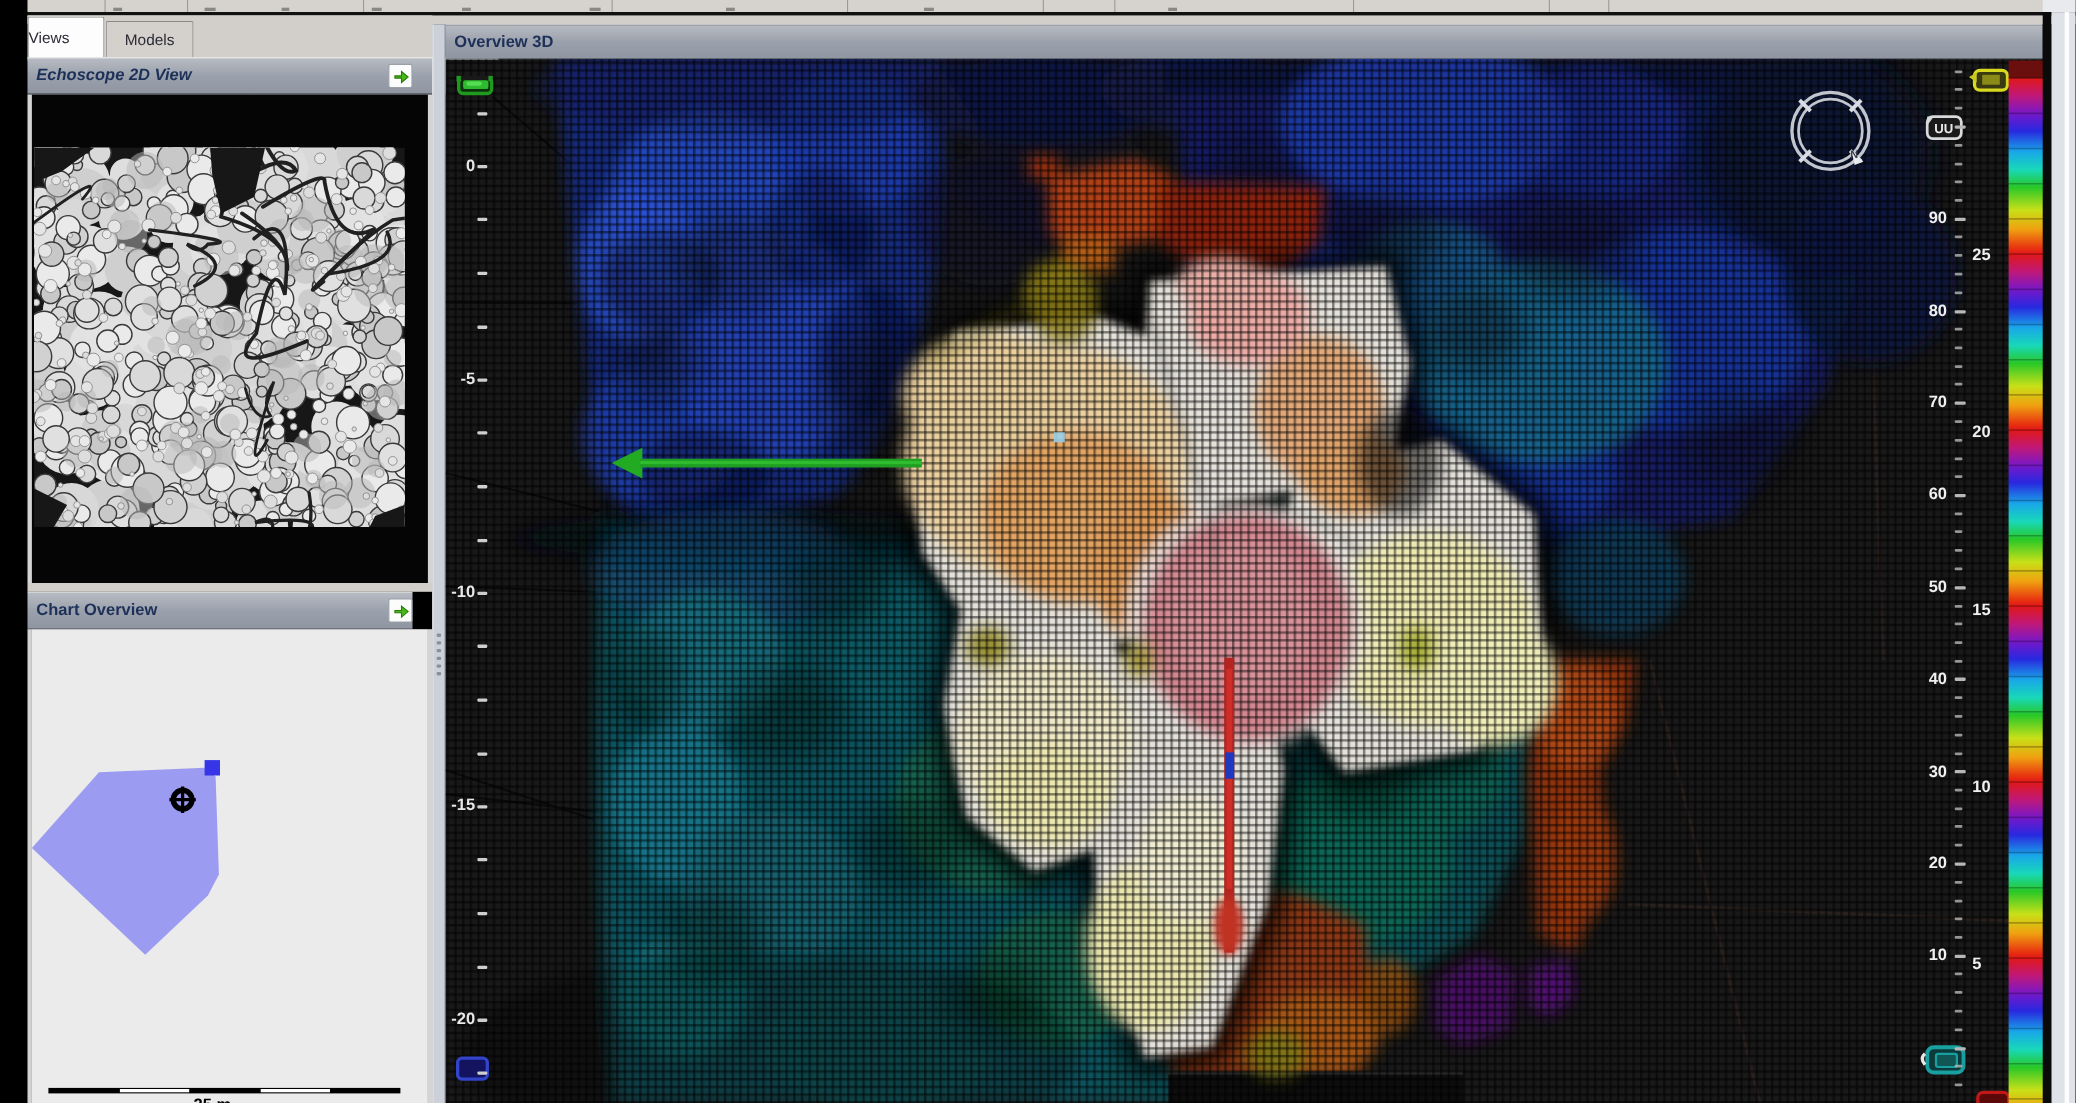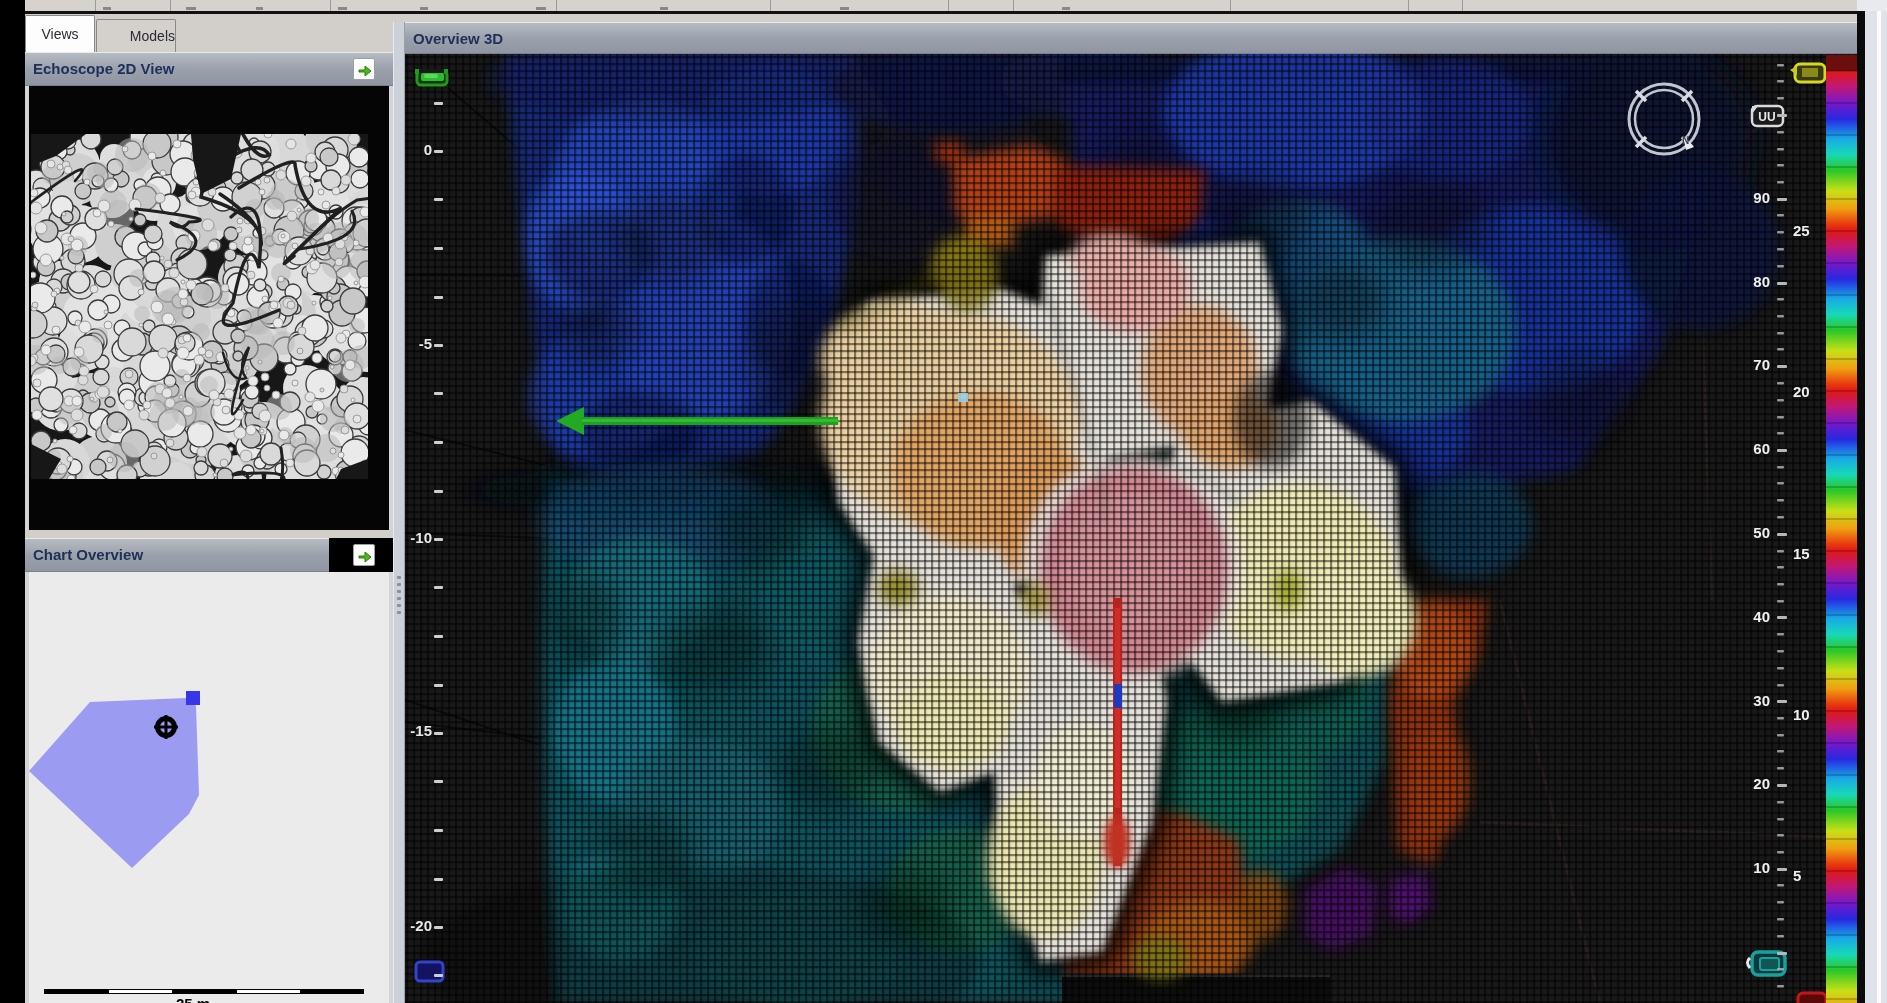--- a/index.html
+++ b/index.html
@@ -24,23 +24,23 @@
 <div class="abs" style="left:338px;top:7px;width:9px;height:3px;background:#8a8884;"></div>
 <div class="abs" style="left:420px;top:7px;width:8px;height:3px;background:#8a8884;"></div>
 <div class="abs" style="left:536px;top:7px;width:10px;height:3px;background:#8a8884;"></div>
 <div class="abs" style="left:660px;top:7px;width:8px;height:3px;background:#8a8884;"></div>
 <div class="abs" style="left:840px;top:7px;width:9px;height:3px;background:#8a8884;"></div>
 <div class="abs" style="left:1062px;top:7px;width:8px;height:3px;background:#8a8884;"></div>
 <div class="abs" style="left:1857px;top:0;width:30px;height:11px;background:#e8eaee;"></div>
 <div class="abs" style="left:25px;top:11px;width:1862px;height:3px;background:#111;"></div>
 <div class="abs" style="left:25px;top:14px;width:1862px;height:8px;background:#d2cfca;"></div>
 <div class="abs" style="left:25px;top:14px;width:368px;height:41px;background:#d2cfca;"></div>
-<div class="abs" style="left:25px;top:15px;width:70px;height:37px;background:#fdfdfd;border:1px solid #898989;border-bottom:none;border-radius:2px 2px 0 0;font-size:14px;color:#2a2a35;text-align:center;line-height:36px;">Views</div>
-<div class="abs" style="left:96px;top:19px;width:80px;height:33px;background:#d4d1cc;border:1px solid #898989;border-bottom:none;border-radius:2px 2px 0 0;font-size:14px;color:#2a2a35;text-align:right;line-height:32px;">Models</div>
-<div class="abs hdr" style="left:25px;top:52px;width:428px;height:34px;">Echoscope 2D View<div class="icnbtn" style="left:328px;"><svg width="20" height="20">
+<div class="abs" style="left:25px;top:15px;width:70px;height:37px;background:#fdfdfd;border:1px solid #898989;border-bottom:none;border-radius:2px 2px 0 0;font-size:14px;color:#2a2a35;line-height:36px;">Views</div>
+<div class="abs" style="left:96px;top:19px;width:80px;height:33px;background:#d4d1cc;border:1px solid #898989;border-bottom:none;border-radius:2px 2px 0 0;font-size:14px;color:#2a2a35;text-align:center;line-height:32px;">Models</div>
+<div class="abs hdr" style="left:25px;top:52px;width:428px;height:34px;font-style:italic;">Echoscope 2D View<div class="icnbtn" style="left:328px;"><svg width="20" height="20">
         <path d="M5 10 h6 v-4 l6 5 -6 5 v-4 h-6 z" fill="#48b818" stroke="#2a7a08" stroke-width="1"></path>
       </svg></div></div>
 <div class="abs" style="left:25px;top:86px;width:368px;height:444px;background:#d4d4d6;"></div>
 <div class="abs" style="left:29px;top:86px;width:360px;height:444px;background:#050505;"></div>
 <svg class="abs" style="left:31px;top:134px;" width="337" height="345" viewBox="0 0 337 345">
     <rect width="337" height="345" fill="#0a0a0a"></rect>
     <circle cx="217" cy="4" r="18" fill="#eaeaea"></circle>
     <circle cx="43" cy="31" r="26" fill="#f2f2f2"></circle>
     <circle cx="200" cy="6" r="15" fill="#eaeaea"></circle>
     <circle cx="170" cy="4" r="17" fill="#f6f6f6"></circle>
@@ -814,21 +814,21 @@
     <path d="M250,314 Q257,357 235,361 Q284,332 201,341 Q225,329 213,364" fill="none" stroke="#141414" stroke-width="3.0" stroke-linecap="round"></path>
     <path d="M189,60 Q234,90 230,112 Q234,82 170,63 Q180,19 167,44" fill="none" stroke="#141414" stroke-width="3.4" stroke-linecap="round"></path>
     <path d="M263,122 Q230,150 310,74 Q275,92 264,31 Q266,19 208,54" fill="none" stroke="#141414" stroke-width="3.5" stroke-linecap="round"></path>
     <path d="M0,0 L55,0 L25,22 L0,32 Z" fill="#0a0a0a"></path>
     <path d="M160,0 L210,0 L200,45 L170,60 L162,25 Z" fill="#0a0a0a"></path>
     <path d="M0,310 L30,325 L18,345 L0,345 Z" fill="#0a0a0a"></path>
     <path d="M310,335 L337,325 L337,345 L305,345 Z" fill="#0a0a0a"></path>
     <rect width="337" height="345" fill="#6a6a6a" opacity="0.14"></rect>
   </svg>
 <div class="abs" style="left:25px;top:530px;width:368px;height:8px;background:#d2cfca;"></div>
-<div class="abs hdr" style="left:25px;top:538px;width:304px;height:34px;">Chart Overview<div class="icnbtn" style="left:328px;"><svg width="20" height="20">
+<div class="abs hdr" style="left:25px;top:538px;width:350px;height:34px;">Chart Overview<div class="icnbtn" style="left:328px;"><svg width="20" height="20">
         <path d="M5 10 h6 v-4 l6 5 -6 5 v-4 h-6 z" fill="#48b818" stroke="#2a7a08" stroke-width="1"></path>
       </svg></div></div>
 <div class="abs" style="left:25px;top:572px;width:4px;height:431px;background:#d4d4d6;"></div>
 <div class="abs" style="left:389px;top:572px;width:4px;height:431px;background:#d4d4d6;"></div>
 <div class="abs" style="left:29px;top:572px;width:360px;height:431px;background:#ebebeb;">
 <svg width="360" height="431" viewBox="4 0 360 431">
 <polygon points="4,199 65,130 161,126 171,134 174,223 164,242 107,296" fill="#9b9bf2"></polygon>
 <rect x="161" y="119" width="14" height="14" fill="#3636e8"></rect>
 <g stroke="#000" fill="none">
         <circle cx="141" cy="155" r="8.5" stroke-width="5"></circle>

